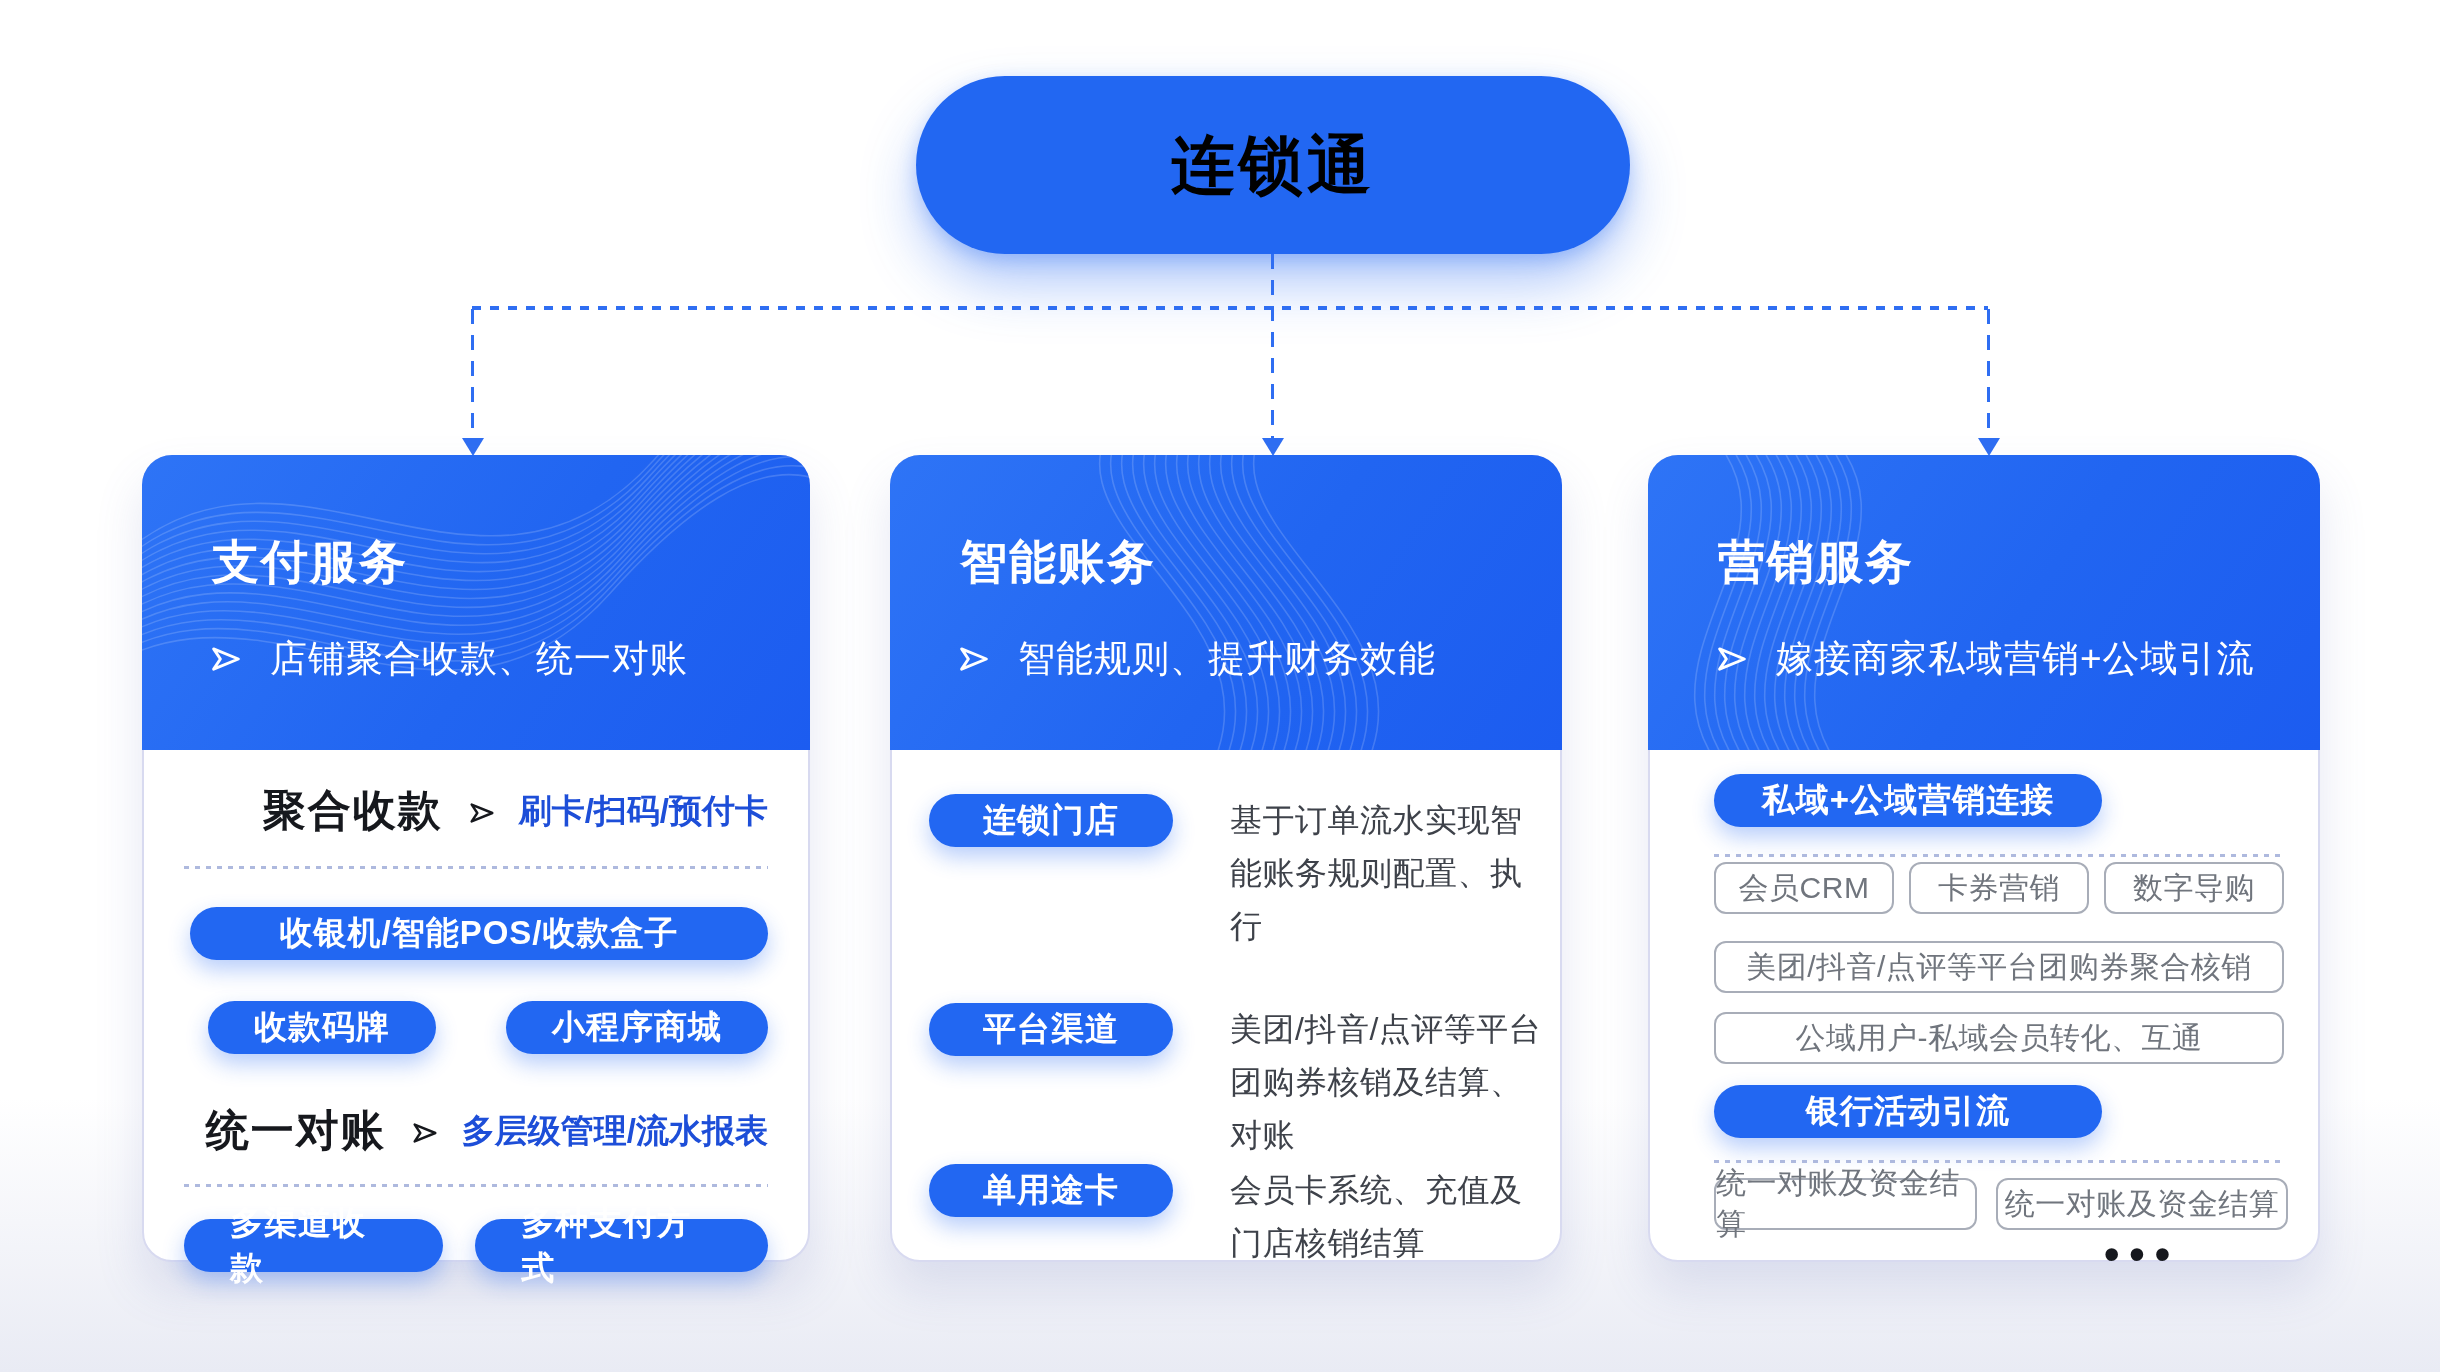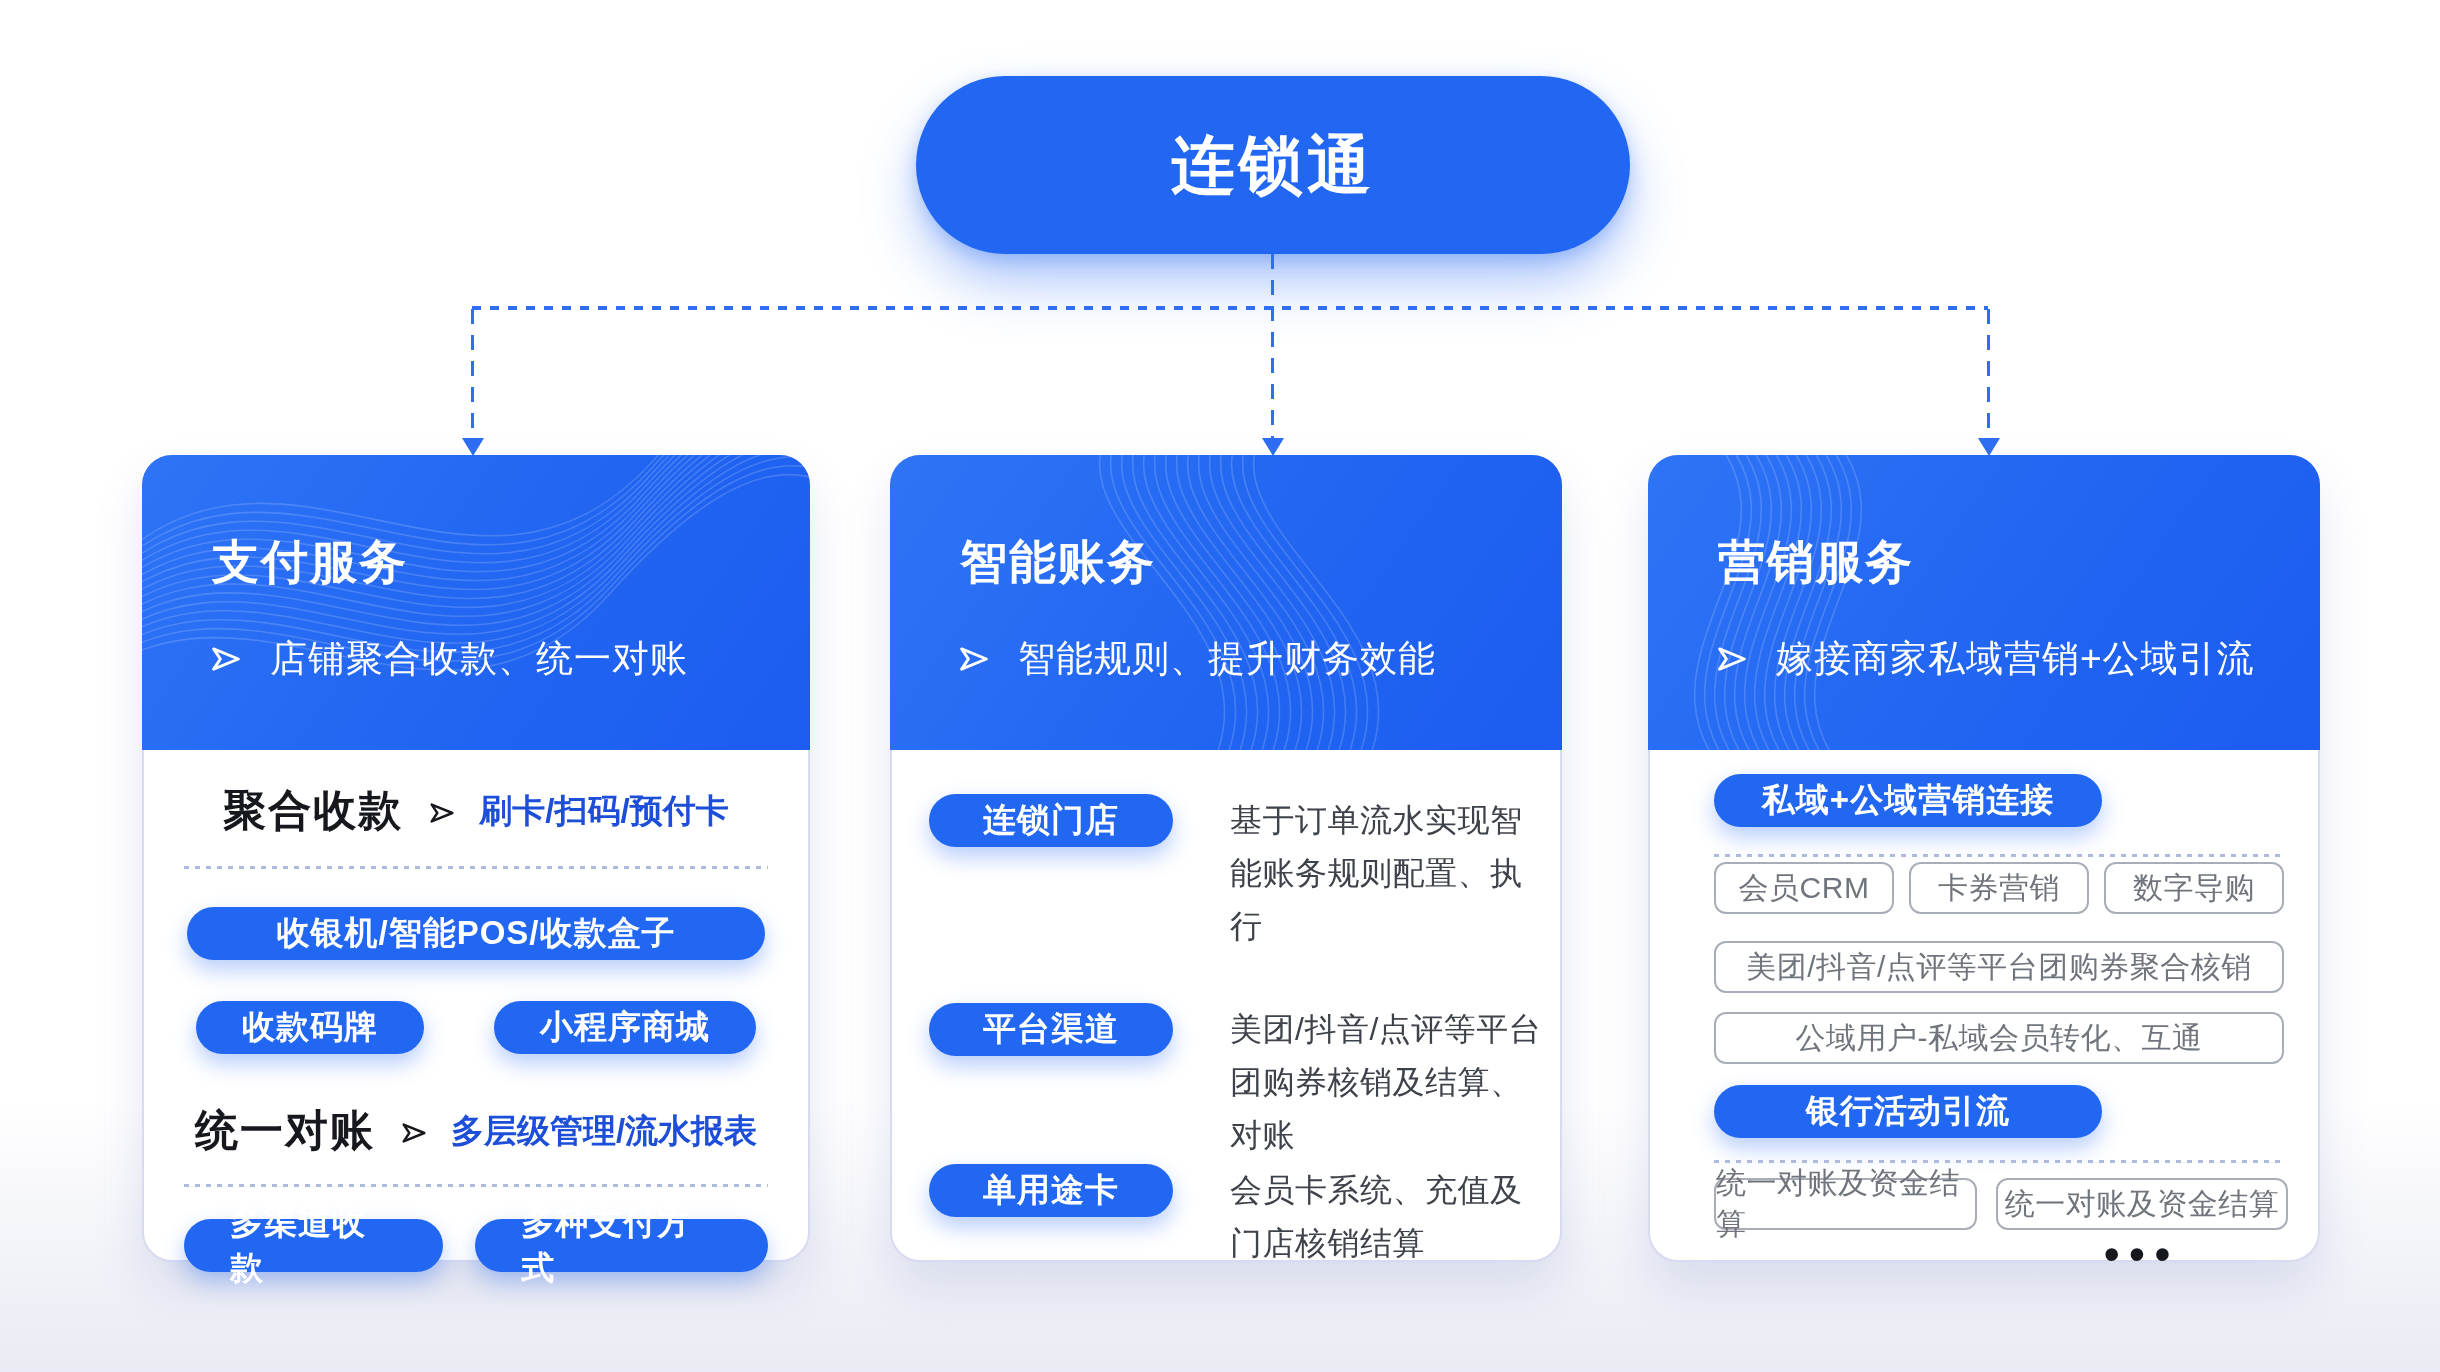--- a/index.html
+++ b/index.html
@@ -11,21 +11,21 @@
   }
   .stage{position:relative;width:2440px;height:1372px;}
 
   
   .root-pill{
     position:absolute;left:916px;top:76px;width:714px;height:178px;
     background:#2267f2;border-radius:90px;
     display:flex;align-items:center;justify-content:center;
     box-shadow:0 30px 60px -6px rgba(34,103,242,.42),0 6px 18px rgba(34,103,242,.25);
   }
-  .root-pill span{color:#ffffff;font-size:64px;font-weight:700;letter-spacing:4px;}
+  .root-pill span{color:#000000;font-size:64px;font-weight:700;letter-spacing:4px;}
 
   
   .conn-h{
     position:absolute;left:472px;top:306px;width:1516px;height:4px;
     background:repeating-linear-gradient(90deg,#2f6ef2 0 9px,transparent 9px 18px);
   }
   .conn-v{
     position:absolute;width:3px;
     background:repeating-linear-gradient(180deg,#2f6ef2 0 15px,transparent 15px 26px);
   }
@@ -60,21 +60,21 @@
   }
   .card-header svg.waves{position:absolute;inset:0;}
   .card-title{position:relative;margin:76px 0 0 70px;font-size:47px;font-weight:700;letter-spacing:2px;}
   .card-bullet{position:relative;display:flex;align-items:center;margin:40px 0 0 66px;font-size:37px;font-weight:500;}
   .card-bullet .arr{width:36px;height:36px;margin-right:26px;flex:none;}
   .card-bullet span{letter-spacing:1px;}
 
   .card-body{position:relative;box-sizing:border-box;}
 
   
-  .pay-body{padding:32px 40px 0 40px;display:flex;flex-direction:column;align-items:center;}
+  .pay-body{padding:32px 40px 0 40px;display:flex;flex-direction:column;align-items:flex-end;}
   .sec-head{display:flex;align-items:center;justify-content:center;}
   .sec-title{font-size:43px;font-weight:800;color:#16181d;letter-spacing:2px;}
   .sec-head .arr{width:30px;height:30px;margin:4px 22px 0 24px;color:#16181d;flex:none;}
   .sec-tag{font-size:33px;font-weight:700;color:#1d4ed8;}
   .dotline{
     width:100%;height:3px;margin:26px 0 0 0;
     background:repeating-linear-gradient(90deg,#aeb9de 0 5px,transparent 5px 11px);
   }
   .bpill{
     background:#2267f2;color:#fff;border-radius:27px;height:53px;

